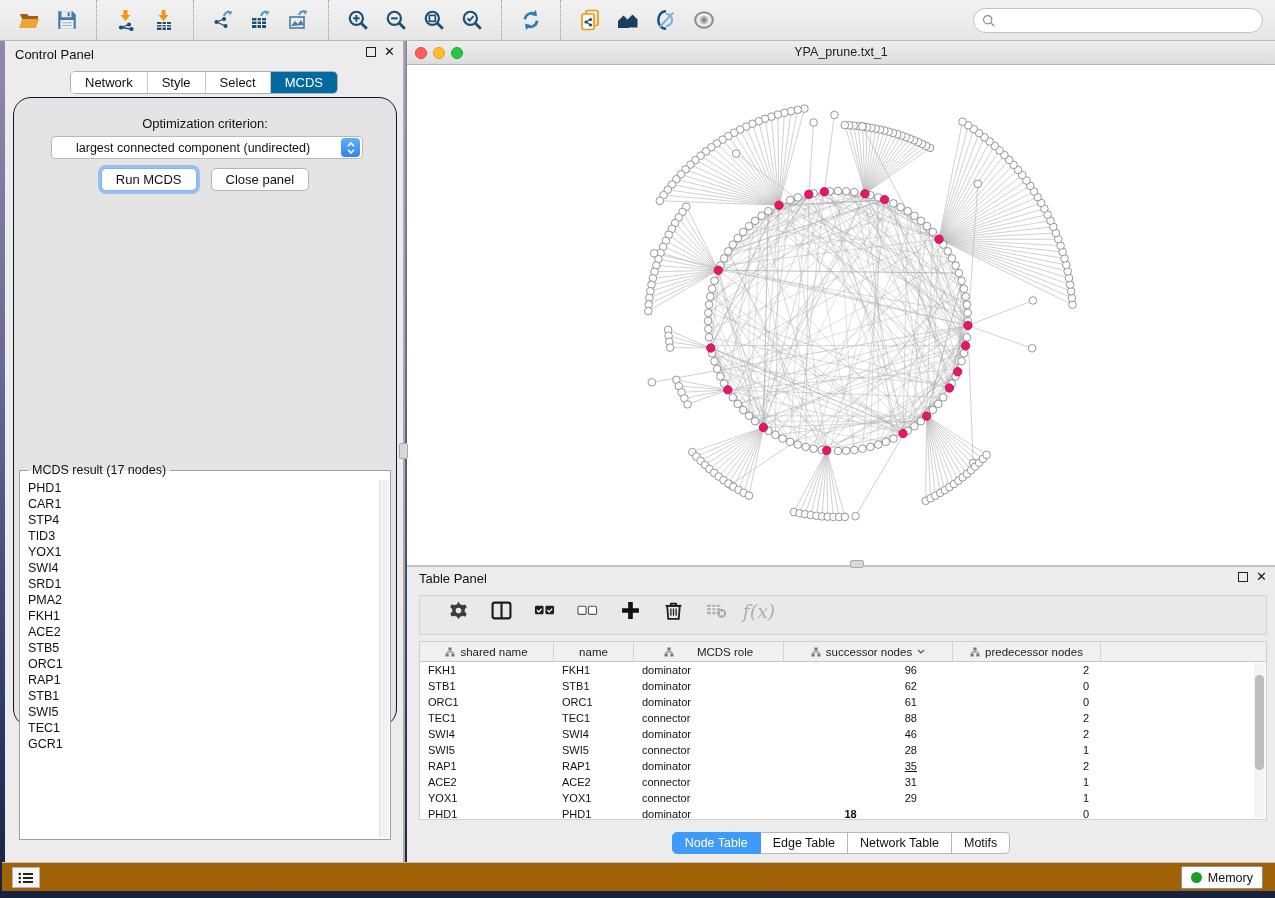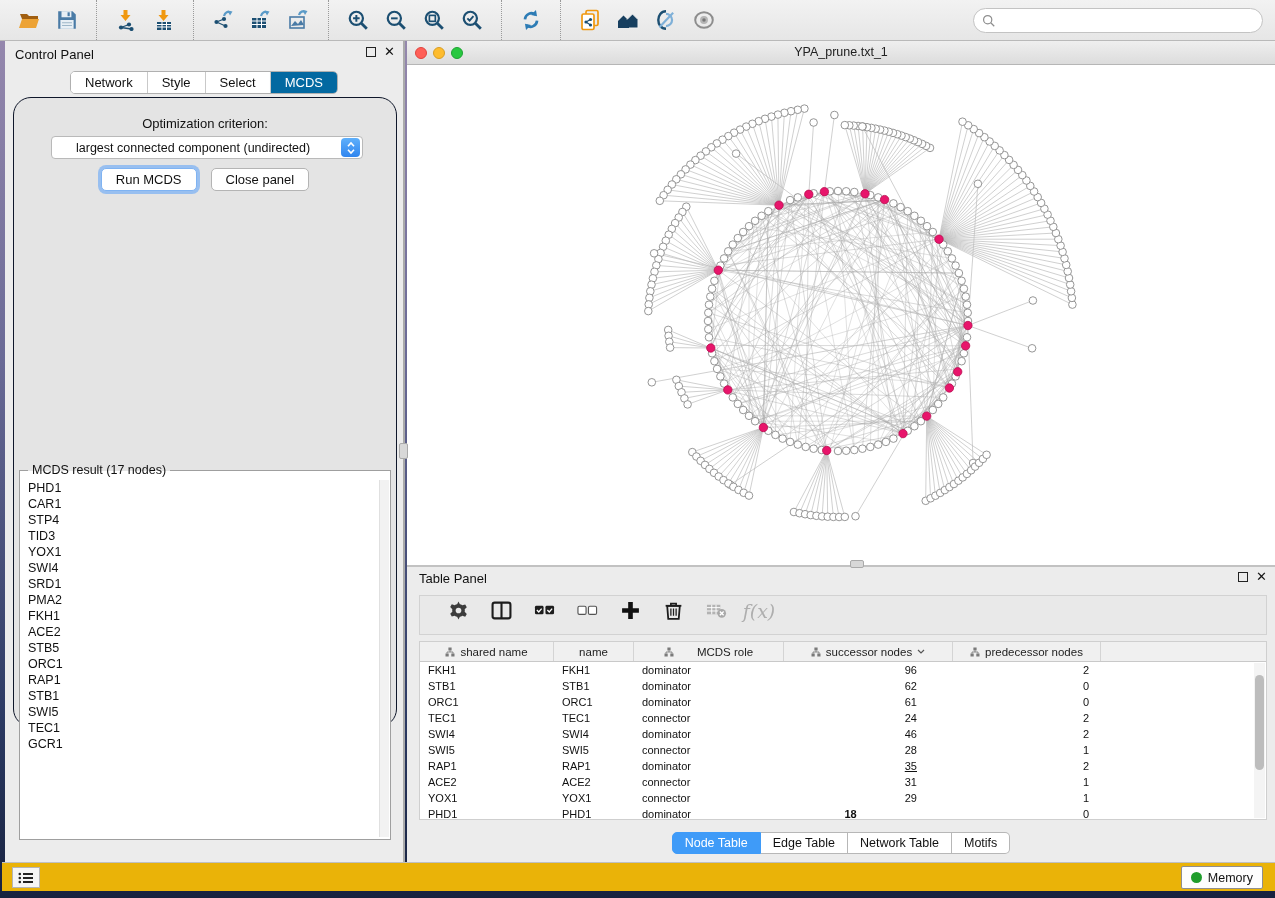--- a/index.html
+++ b/index.html
@@ -95,21 +95,21 @@
   .grid-thumb { position:absolute; left:1px; width:9px; top:12px; height:95px; background:#bdbdbd; border-radius:5px; }
   .tp-tabs { position:absolute; left:0; width:100%; bottom:8px; display:flex; justify-content:center;text-align:center; }
   .tp-tabs .tab { font-size:12.5px; padding:3px 12px; background:#fff; border:1px solid #b7b7b7;
     border-left:none; color:#111; cursor:pointer; }
   .tp-tabs .tab:first-child { border-left:1px solid #b7b7b7; border-radius:5px 0 0 5px; }
   .tp-tabs .tab:last-child { border-radius:0 5px 5px 0; }
   .tp-tabs .tab.active { background:#3f9bf8; color:#fff; border-color:#3f9bf8; }
 
   
   .statusbar { position:absolute; left:2px; right:0; top:862px; height:29px;
-    background:#eab308; border-top:1px solid #c0c0c0; }
+    background:#a16207; border-top:1px solid #c0c0c0; }
   .sb-listbtn { position:absolute; left:10px; top:4px; width:28px; height:21px; background:#f5f5f5;
     border:1px solid #b5b5b5; display:flex; align-items:center; justify-content:center; cursor:pointer; }
   .memory-btn { position:absolute; right:12px; top:3px; height:23px; background:#fdfdfd;
     border:1px solid #8f8f8f; border-radius:2px; display:flex; align-items:center; gap:6px;
     padding:0 9px; font-size:12.5px; color:#111; cursor:pointer; }
   .mem-dot { width:11px; height:11px; border-radius:50%; background:#1f9d2c; }
 </style>
 </head>
 <body>
 
@@ -1124,21 +1124,21 @@
           <div class="gr-cell" style="width: 134px; padding-left: 8px;">ORC1</div>
           <div class="gr-cell" style="width: 80px; padding-left: 8px;">ORC1</div>
           <div class="gr-cell" style="width: 150px; padding-left: 8px;">dominator</div>
           <div class="gr-cell" style="width: 169px; text-align: right; padding-right: 36px;">61</div>
           <div class="gr-cell" style="width: 148px; text-align: right; padding-right: 12px;">0</div>
         </div>
         <div class="grid-row">
           <div class="gr-cell" style="width: 134px; padding-left: 8px;">TEC1</div>
           <div class="gr-cell" style="width: 80px; padding-left: 8px;">TEC1</div>
           <div class="gr-cell" style="width: 150px; padding-left: 8px;">connector</div>
-          <div class="gr-cell" style="width: 169px; text-align: right; padding-right: 36px;">24</div>
+          <div class="gr-cell" style="width: 169px; text-align: right; padding-right: 36px;">88</div>
           <div class="gr-cell" style="width: 148px; text-align: right; padding-right: 12px;">2</div>
         </div>
         <div class="grid-row">
           <div class="gr-cell" style="width: 134px; padding-left: 8px;">SWI4</div>
           <div class="gr-cell" style="width: 80px; padding-left: 8px;">SWI4</div>
           <div class="gr-cell" style="width: 150px; padding-left: 8px;">dominator</div>
           <div class="gr-cell" style="width: 169px; text-align: right; padding-right: 36px;">46</div>
           <div class="gr-cell" style="width: 148px; text-align: right; padding-right: 12px;">2</div>
         </div>
         <div class="grid-row">

